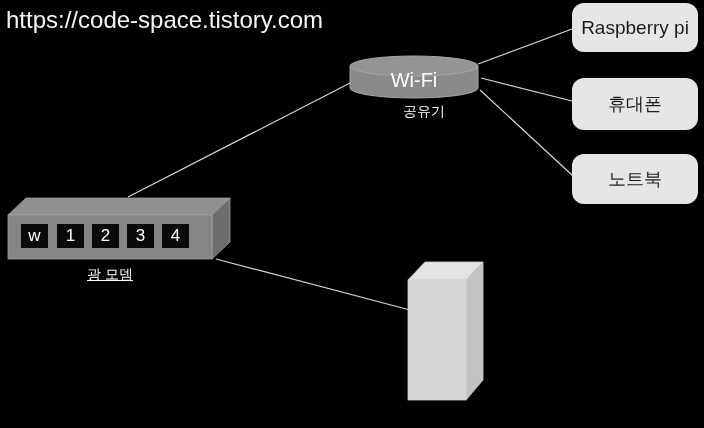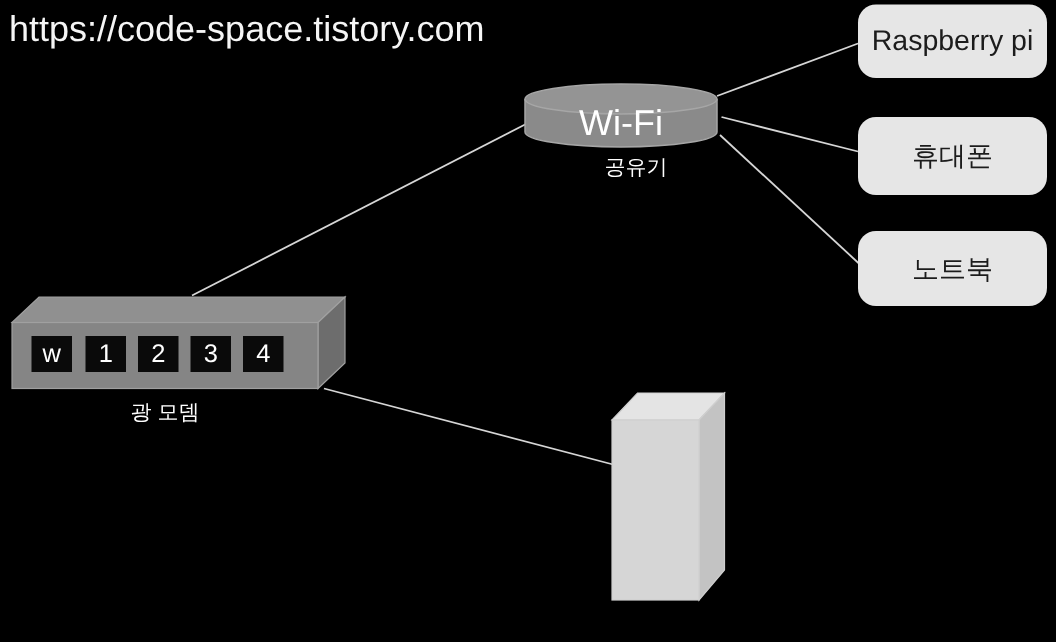--- a/index.html
+++ b/index.html
@@ -17,21 +17,21 @@
     color: #f5f5f5; font-size: 24px; font-weight: 400;
     letter-spacing: 0px; white-space: nowrap;
   }
 
   svg.connectors { position: absolute; left: 0; top: 0; z-index: 1; }
   svg.shape { position: absolute; z-index: 2; overflow: visible; }
 
   
   .router-label {
     position: absolute; left: 350px; top: 69px; width: 128px;
-    text-align: center; color: #ffffff; font-size: 24px; z-index: 3;
+    text-align: center; color: #ffffff; font-size: 20px; z-index: 3;
   }
   .router-caption {
     position: absolute; left: 360px; top: 103px; width: 128px;
     text-align: center; color: #ffffff; font-size: 14px; z-index: 3;
   }
 
   
   .device-box {
     position: absolute; left: 572px; width: 126px; height: 50px;
     background: #e6e6e6; border-radius: 12px;
@@ -50,21 +50,21 @@
     color: #ffffff; font-size: 17px; z-index: 3;
   }
   .port-w { left: 21px; }
   .port-1 { left: 57px; }
   .port-2 { left: 92px; }
   .port-3 { left: 127px; }
   .port-4 { left: 162px; }
 
   .modem-caption {
     position: absolute; left: 8px; top: 266px; width: 204px;
-    text-align: center; color: #ffffff; font-size: 14px; z-index: 3;
+    text-align: center; color: #ffffff; font-size: 14px; z-index: 3; text-decoration: underline;
   }
 
   .desktop-caption {
     position: absolute; left: 384px; top: 403px; width: 122px;
     text-align: center; color: #ffffff; font-size: 15px; z-index: 3;
   }
 </style>
 </head>
 <body>
 

